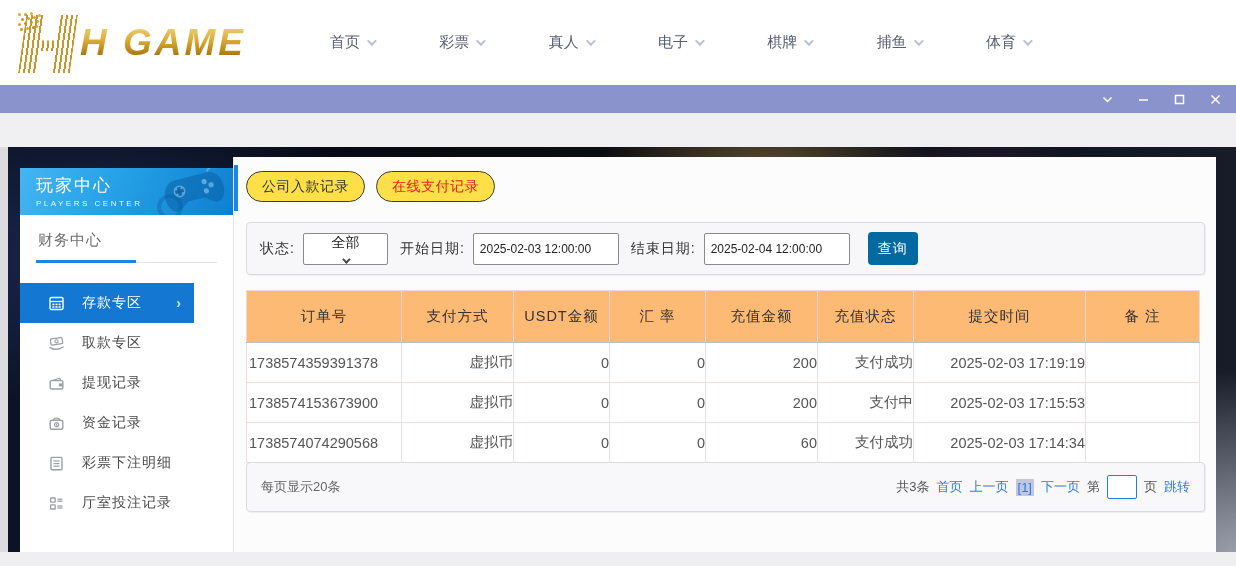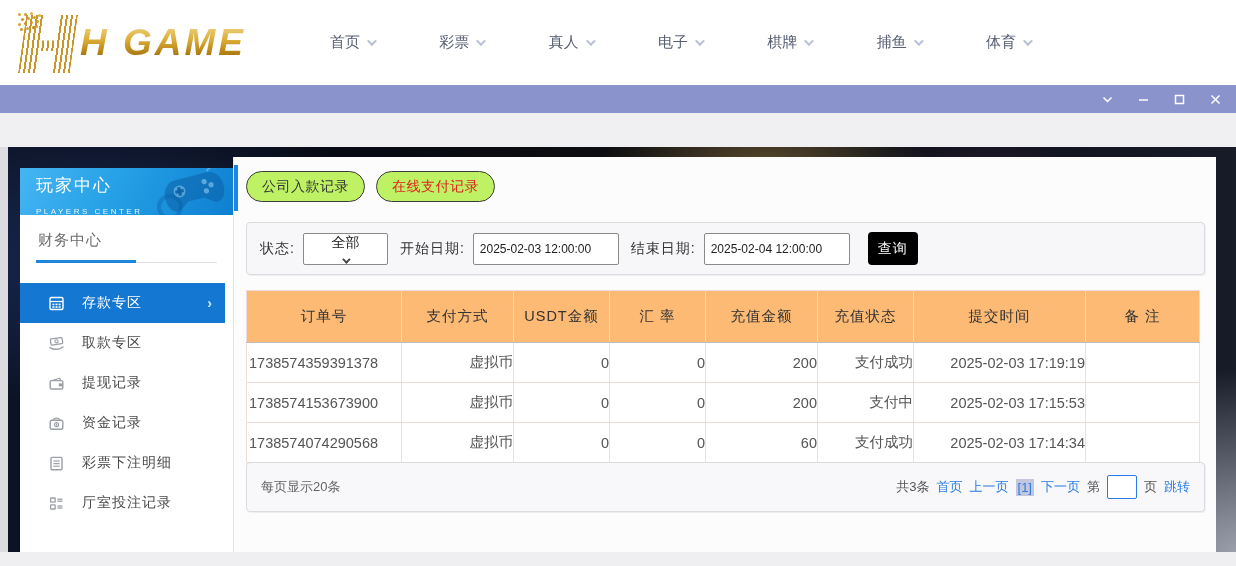--- a/index.html
+++ b/index.html
@@ -44,49 +44,49 @@
       radial-gradient(480px 300px at 101% 101%, rgba(205,210,222,.75), rgba(205,210,222,0) 62%),
       radial-gradient(420px 220px at 10% 28%, rgba(28,45,92,.9), rgba(28,45,92,0) 70%),
       linear-gradient(90deg,#0c1324 0%,#070a13 28%,#0c0d10 48%,#0a0e17 70%,#181c28 100%); }
   .left-strip { position:absolute; left:0; top:147px; width:8px; height:419px; background:#dcdce0; }
   .bottom-strip { position:absolute; left:0; top:552px; width:1236px; height:14px; background:#efeff1; }
 
   
   .sidebar { position:absolute; left:20px; top:168px; width:213px; height:384px; background:#fff; }
   .side-head { position:relative; height:47px; background:linear-gradient(115deg,#45b5f2 0%,#25a0e6 45%,#0e7fd0 100%); overflow:hidden; padding:6px 0 0 16px; }
   .side-title { color:#fff; font-size:17px; letter-spacing:2px; }
-  .side-sub { color:#eaf6ff; font-size:8px; letter-spacing:2.5px; margin-top:10px; }
+  .side-sub { color:#eaf6ff; font-size:8px; letter-spacing:2.5px; margin-top:2px; }
   .gamepad { position:absolute; right:8px; top:2px; width:62px; opacity:.8; transform:rotate(-14deg); }
   .gamepad-ghost { position:absolute; right:50px; top:26px; width:26px; height:26px; border-radius:50%; border:4px solid rgba(10,90,160,.35); }
   .side-section { padding:16px 18px 0 18px; font-size:15px; color:#6d6d6d; letter-spacing:1px; }
   .side-rule { display:flex; align-items:flex-end; margin:10px 16px 8px 16px; }
   .side-rule .blue { width:55%; height:3px; background:#1f86dd; }
   .side-rule .gray { width:45%; height:1px; background:#e3e3e6; }
   .side-menu { position:absolute; left:0; top:115px; width:213px; }
   .menu-item { height:40px; display:flex; align-items:center; padding-left:28px; gap:17px; cursor:pointer; color:#4a4a4a; font-size:14px; letter-spacing:1px; position:relative; }
   .menu-item .m-icon { width:17px; height:17px; color:#9aa0a6; flex:0 0 17px; }
   .menu-item .m-icon svg { width:17px; height:17px; display:block; }
-  .menu-item.active { background:#1478d3; color:#fff; width:205px; }
+  .menu-item.active { background:#1478d3; color:#fff; width:174px; }
   .menu-item.active .m-icon { color:#fff; }
   .menu-item .m-arrow { display:none; position:absolute; right:12px; color:#cfe4fa; font-size:14px; font-weight:bold; }
   .menu-item.active .m-arrow { display:block; }
 
   
   .main-panel { position:absolute; left:233px; top:157px; width:983px; height:395px; background:#fcfcfd; border-left:1px solid #e4e4e8; }
   .tab-accent { position:absolute; left:0; top:8px; width:4px; height:46px; background:#1e86e0; }
   .tabs { position:absolute; left:12px; top:14px; display:flex; gap:11px; }
-  .tab-pill { height:31px; padding:0 15px; display:flex; align-items:center; border:1.5px solid #3c3c3c; border-radius:17px; background:#bef264; font-size:14px; color:#333; cursor:pointer; letter-spacing:.5px; }
+  .tab-pill { height:31px; padding:0 15px; display:flex; align-items:center; border:1.5px solid #3c3c3c; border-radius:17px; background:#fde047; font-size:14px; color:#333; cursor:pointer; letter-spacing:.5px; }
   .tab-pill.active { color:#e02121; }
 
   .filter-box { position:absolute; left:12px; top:65px; width:959px; height:53px; background:#f7f7f9; border:1px solid #dcdce0; border-radius:4px; box-shadow:1px 1px 0 rgba(0,0,0,.05); display:flex; align-items:center; padding-left:13px; gap:8px; }
   .f-label { font-size:14px; color:#333; letter-spacing:1px; }
   .f-select { width:85px; height:32px; border:1px solid #8a8a8a; border-radius:2px; background:#fff; display:flex; align-items:center; justify-content:space-between; padding:0 9px; font-size:14px; color:#222; cursor:pointer; margin-right:4px;flex-direction:column; }
   .f-select .chev { border-color:#444; width:6px; height:6px; }
   .f-input { width:146px; height:32px; border:1px solid #8a8a8a; border-radius:2px; background:#fff; font-size:12px; color:#222; padding:0 6px; font-family:"Liberation Sans",sans-serif; margin-right:4px; }
-  .btn-query { width:50px; height:33px; background:#000000; color:#fff; border:none; border-radius:4px; font-size:14px; cursor:pointer; margin-left:6px; letter-spacing:1px; }
+  .btn-query { width:50px; height:33px; background:#0369a1; color:#fff; border:none; border-radius:4px; font-size:14px; cursor:pointer; margin-left:6px; letter-spacing:1px; }
 
   .data-table { position:absolute; left:12px; top:133px; width:953px; border-collapse:collapse; table-layout:fixed; background:#fff; }
   .data-table th { height:52px; background:#fdba74; border:1px solid #eedada; border-bottom:1px solid #bdbdc2; font-size:14.5px; color:#333; font-weight:normal; letter-spacing:1px; }
   .data-table td { height:40px; border:1px solid #f2dcdc; font-size:14.5px; color:#555; text-align:right; overflow:hidden; white-space:nowrap; }
   .data-table td.order { text-align:left; padding-left:2px; letter-spacing:0; }
 
   .pager-box { position:absolute; left:12px; top:305px; width:959px; height:50px; background:#f8f8fa; border:1px solid #dcdce0; border-radius:4px; box-shadow:1px 1px 0 rgba(0,0,0,.05); display:flex; align-items:center; justify-content:space-between; padding:0 14px; }
   .pager-left { font-size:13px; color:#666; }
   .pager-right { display:flex; align-items:center; gap:7px; font-size:13px; color:#555; }
   .pg-link { color:#2a7ce4; cursor:pointer; text-decoration:none; }

